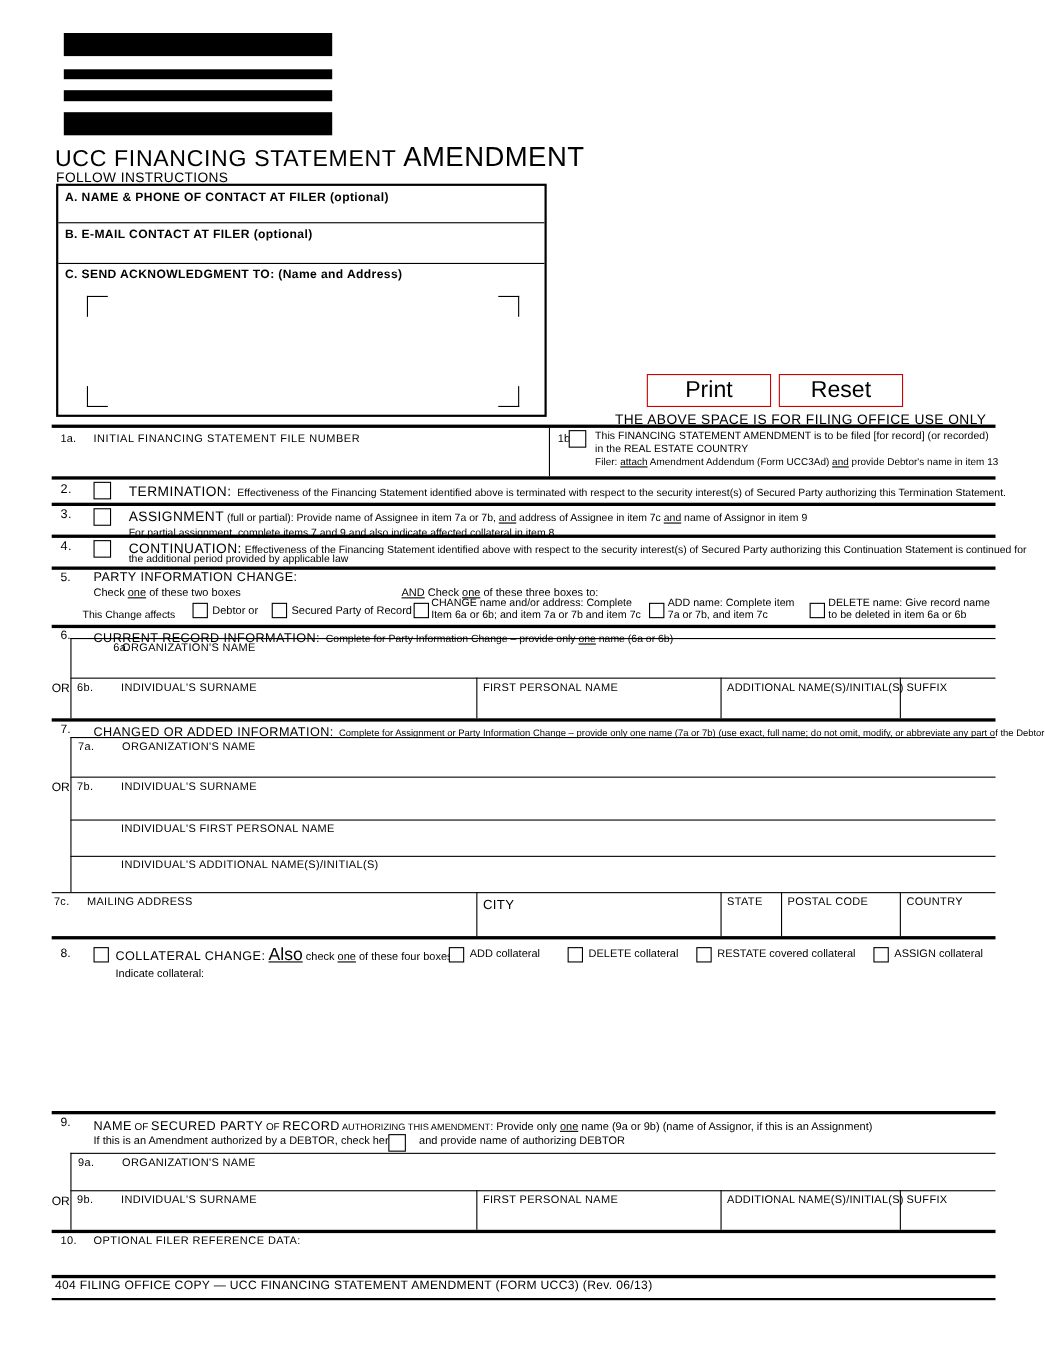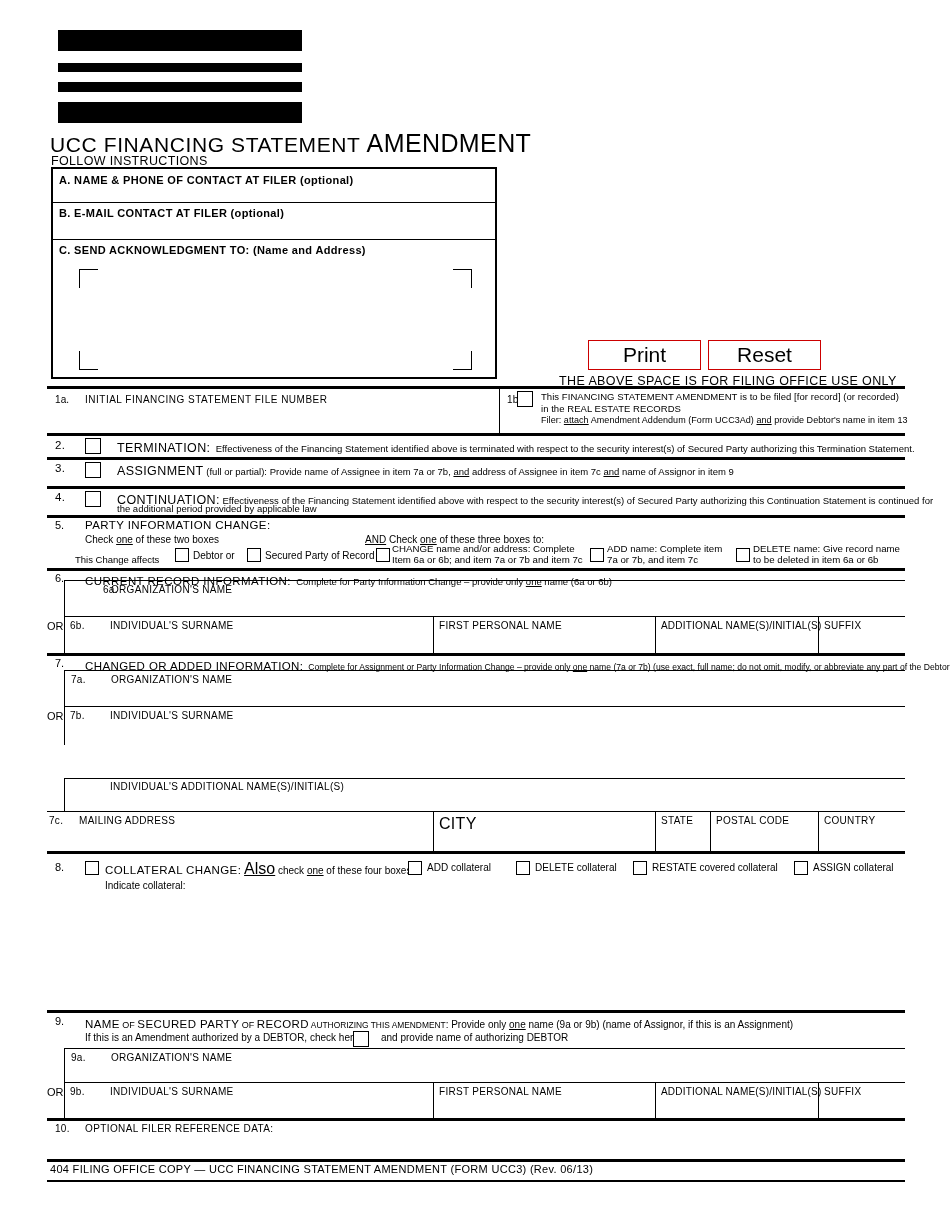--- a/index.html
+++ b/index.html
@@ -101,36 +101,37 @@
 
   <div class="abs" style="left:47px;top:389px;width:858px;height:44px;">
     <div class="vline" style="left:452px;top:0;width:1.3px;height:44px;"></div>
     <div class="abs sm" style="left:8px;top:5px;font-size:10px;">1a.</div>
     <div class="abs sm" style="left:38px;top:5px;font-size:10px;letter-spacing:.5px;">INITIAL FINANCING STATEMENT FILE NUMBER</div>
     <div contenteditable="true" class="abs" style="left: 38px; top: 20px; width: 400px; height: 18px; outline: none; font-size: 11px;"></div>
 
     <div class="abs sm" style="left:460px;top:5px;font-size:10px;">1b.</div>
     <div class="cbox" style="left:470px;top:2px;width:16px;height:16px;"></div>
     <div class="abs xs" style="left:494px;top:2px;font-size:9.5px;">This FINANCING STATEMENT AMENDMENT is to be filed [for record] (or recorded)</div>
-    <div class="abs xs" style="left:494px;top:14px;font-size:9.5px;">in the REAL ESTATE RECORDS</div>
+    <div class="abs xs" style="left:494px;top:14px;font-size:9.5px;">in the REAL ESTATE COUNTRY</div>
     <div class="abs xs" style="left:494px;top:26px;font-size:9px;"><span>Filer: </span><span class="u">attach</span><span> Amendment Addendum (Form UCC3Ad) </span><span class="u">and</span><span> provide Debtor's name in item 13</span></div>
   </div>
   <div class="thickrule" style="left:47px;top:433px;width:858px;"></div>
 
   <div class="abs" style="left:47px;top:436px;width:858px;height:21px;">
     <div class="abs med" style="left:8px;top:3px;font-size:11.5px;">2.</div>
     <div class="cbox" style="left:38px;top:2px;width:16px;height:16px;"></div>
     <div class="abs" style="left:70px;top:2px;white-space:nowrap;"><span style="font-size:12.5px;letter-spacing:.4px;">TERMINATION:</span><span style="font-size:9.5px;">&nbsp;&nbsp;</span><span style="font-size:9.5px;">Effectiveness of the Financing Statement identified above is terminated with respect to the security interest(s) of Secured Party authorizing this Termination Statement.</span></div>
   </div>
   <div class="thickrule" style="left:47px;top:457px;width:858px;"></div>
 
   <div class="abs" style="left:47px;top:460px;width:858px;height:30px;">
     <div class="abs med" style="left:8px;top:2px;font-size:11.5px;">3.</div>
     <div class="cbox" style="left:38px;top:2px;width:16px;height:16px;"></div>
     <div class="abs" style="left:70px;top:1px;white-space:nowrap;"><span style="font-size:12.5px;letter-spacing:.4px;">ASSIGNMENT</span><span style="font-size:9.5px;"> (full or partial): Provide name of Assignee in item 7a or 7b, </span><span class="u" style="font-size:9.5px;">and</span><span style="font-size:9.5px;"> address of Assignee in item 7c </span><span class="u" style="font-size:9.5px;">and</span><span style="font-size:9.5px;"> name of Assignor in item 9</span></div>
+    <div class="abs" style="left:70px;top:14px;white-space:nowrap;"><span style="font-size:9.5px;">For partial assignment, complete items 7 and 9 </span><span class="u" style="font-size:9.5px;">and</span><span style="font-size:9.5px;"> also indicate affected collateral in item 8</span></div>
   </div>
   <div class="thickrule" style="left:47px;top:486px;width:858px;"></div>
 
   <div class="abs" style="left:47px;top:489px;width:858px;height:30px;">
     <div class="abs med" style="left:8px;top:2px;font-size:11.5px;">4.</div>
     <div class="cbox" style="left:38px;top:2px;width:16px;height:16px;"></div>
     <div class="abs" style="left:70px;top:1px;white-space:nowrap;"><span style="font-size:12.5px;letter-spacing:.4px;">CONTINUATION:</span><span style="font-size:9.5px;">&nbsp;</span><span style="font-size:9.5px;">Effectiveness of the Financing Statement identified above with respect to the security interest(s) of Secured Party authorizing this Continuation Statement is continued for</span></div>
     <div class="abs" style="left:70px;top:14px;font-size:9.5px;white-space:nowrap;">the additional period provided by applicable law</div>
   </div>
   <div class="thickrule" style="left:47px;top:515px;width:858px;"></div>
@@ -210,38 +211,44 @@
 
   <div class="abs" style="left:47px;top:706px;width:858px;height:39px;">
     <div class="hline" style="left:17px;top:0;width:841px;height:1.2px;"></div>
     <div class="vline" style="left:17px;top:0;width:1.2px;height:39px;"></div>
     <div class="abs" style="left:0px;top:4px;font-size:11px;">OR</div>
     <div class="abs" style="left:23px;top:4px;font-size:10px;letter-spacing:.3px;">7b.</div>
     <div class="abs" style="left:63px;top:4px;font-size:10px;letter-spacing:.3px;white-space:nowrap;">INDIVIDUAL'S SURNAME</div>
     <div contenteditable="true" class="abs" style="left: 63px; top: 20px; width: 780px; height: 15px; outline: none; font-size: 11px;"></div>
   </div>
 
+  <div class="abs" style="left:47px;top:745px;width:858px;height:33px;">
+    <div class="hline" style="left:17px;top:0;width:841px;height:1.2px;"></div>
+    <div class="vline" style="left:17px;top:0;width:1.2px;height:33px;"></div>
+    <div class="abs" style="left:63px;top:3px;font-size:10px;letter-spacing:.3px;white-space:nowrap;">INDIVIDUAL'S FIRST PERSONAL NAME</div>
+    <div contenteditable="true" class="abs" style="left: 63px; top: 17px; width: 780px; height: 14px; outline: none; font-size: 11px;"></div>
+  </div>
 
   <div class="abs" style="left:47px;top:778px;width:858px;height:33px;">
     <div class="hline" style="left:17px;top:0;width:841px;height:1.2px;"></div>
     <div class="vline" style="left:17px;top:0;width:1.2px;height:33px;"></div>
     <div class="abs" style="left:63px;top:3px;font-size:10px;letter-spacing:.3px;white-space:nowrap;">INDIVIDUAL'S ADDITIONAL NAME(S)/INITIAL(S)</div>
     <div contenteditable="true" class="abs" style="left: 63px; top: 17px; width: 780px; height: 14px; outline: none; font-size: 11px;"></div>
   </div>
 
   <div class="abs" style="left:47px;top:811px;width:858px;height:40px;">
     <div class="hline" style="left:0px;top:0;width:858px;height:1.2px;"></div>
     <div class="vline" style="left:386px;top:0;width:1.2px;height:40px;"></div>
     <div class="vline" style="left:608px;top:0;width:1.2px;height:40px;"></div>
     <div class="vline" style="left:663px;top:0;width:1.2px;height:40px;"></div>
     <div class="vline" style="left:771px;top:0;width:1.2px;height:40px;"></div>
 
     <div class="abs" style="left:2px;top:4px;font-size:10px;letter-spacing:.3px;">7c.</div>
     <div class="abs" style="left:32px;top:4px;font-size:10px;letter-spacing:.3px;white-space:nowrap;">MAILING ADDRESS</div>
-    <div class="abs" style="left:392px;top:4px;font-size:16px;letter-spacing:.3px;white-space:nowrap;text-align:right;">CITY</div>
+    <div class="abs" style="left:392px;top:4px;font-size:12px;letter-spacing:.3px;white-space:nowrap;text-align:right;">CITY</div>
     <div class="abs" style="left:614px;top:4px;font-size:10px;letter-spacing:.3px;white-space:nowrap;">STATE</div>
     <div class="abs" style="left:669px;top:4px;font-size:10px;letter-spacing:.3px;white-space:nowrap;">POSTAL CODE</div>
     <div class="abs" style="left:777px;top:4px;font-size:10px;letter-spacing:.3px;white-space:nowrap;">COUNTRY</div>
 
     <div contenteditable="true" class="abs" style="left: 32px; top: 19px; width: 345px; height: 16px; outline: none; font-size: 11px;"></div>
     <div contenteditable="true" class="abs" style="left: 392px; top: 19px; width: 205px; height: 16px; outline: none; font-size: 11px;"></div>
     <div contenteditable="true" class="abs" style="left: 614px; top: 19px; width: 40px; height: 16px; outline: none; font-size: 11px;"></div>
     <div contenteditable="true" class="abs" style="left: 669px; top: 19px; width: 94px; height: 16px; outline: none; font-size: 11px;"></div>
     <div contenteditable="true" class="abs" style="left: 777px; top: 19px; width: 118px; height: 16px; outline: none; font-size: 11px;"></div>
   </div>

